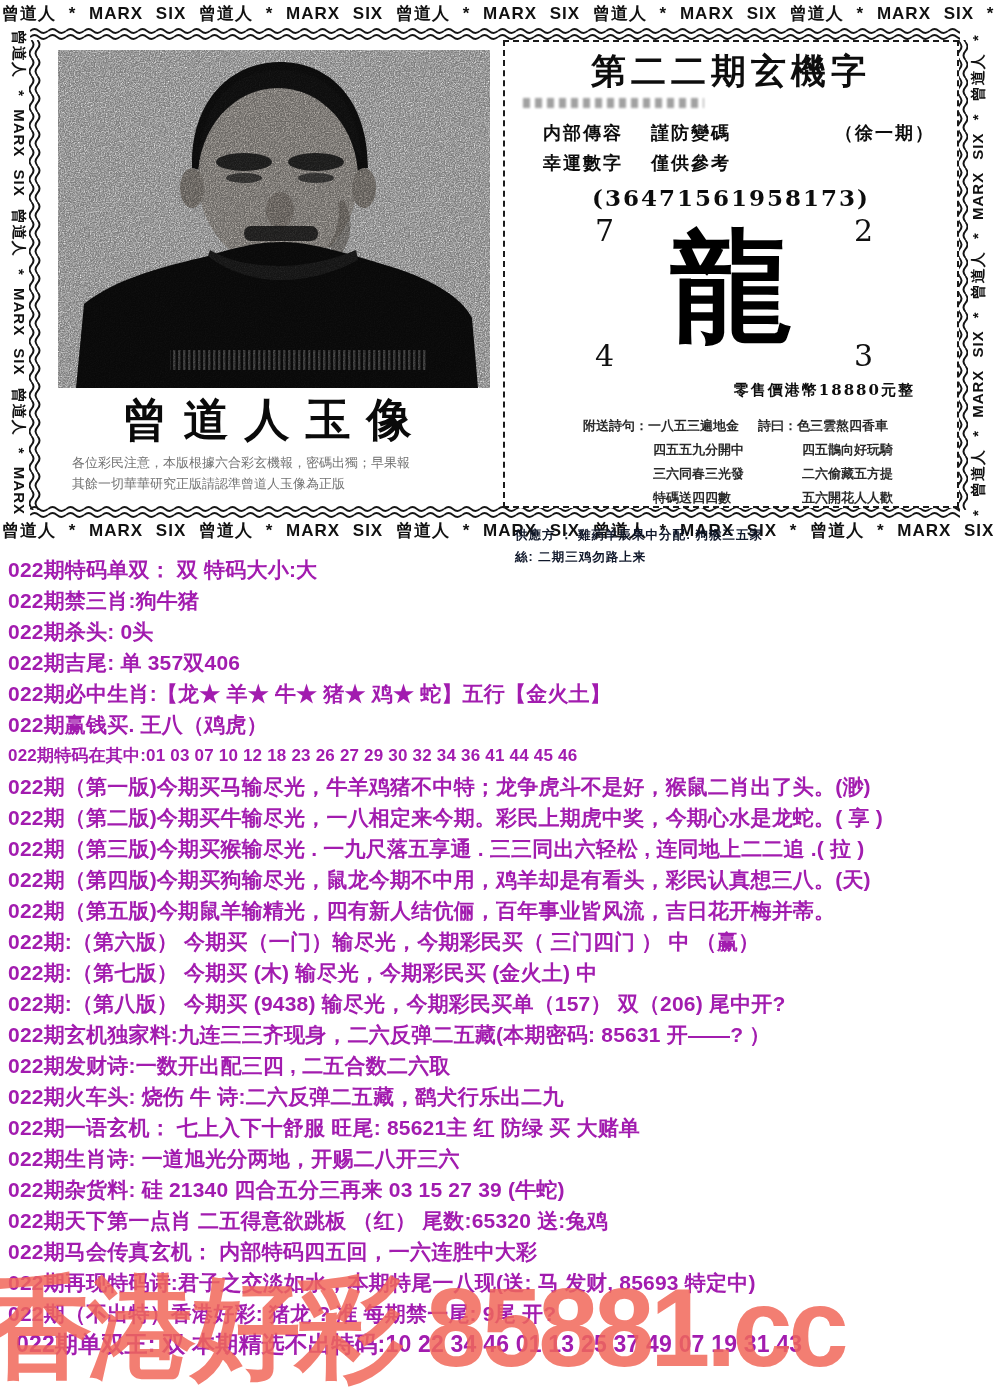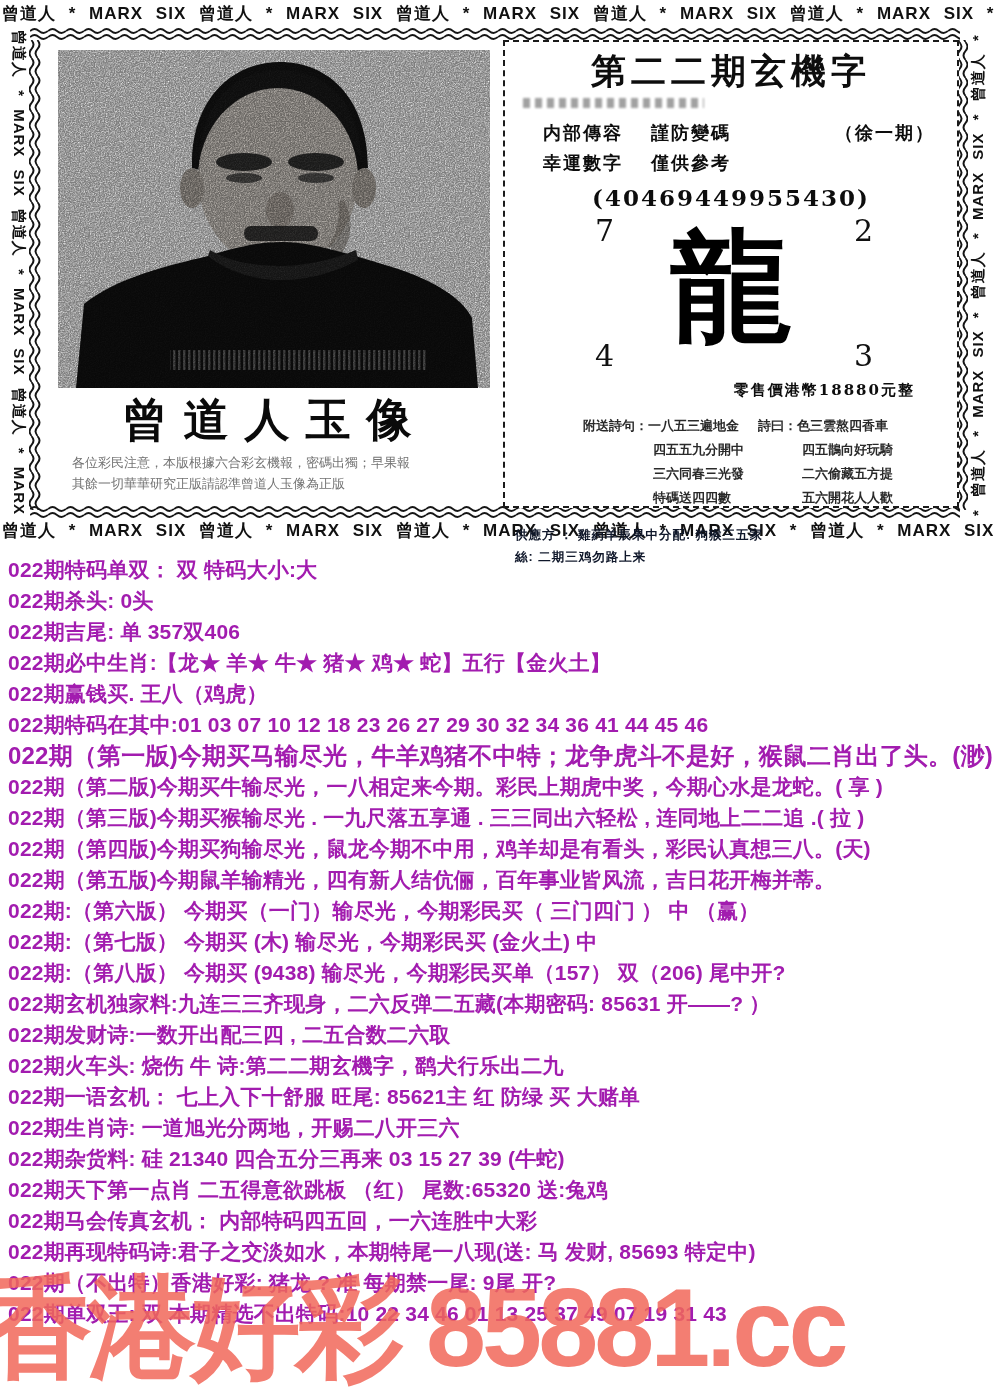--- a/index.html
+++ b/index.html
@@ -53,21 +53,21 @@
          line-height:24px;font-weight:600;color:#2a2a2a;filter:blur(0.4px);justify-content:center;}
   .poem-col{white-space:nowrap;}
   .pindent{padding-left:70px;}
   .pindent2{padding-left:44px;}
   .p-foot{margin-top:14px;text-align:left;font-size:12.5px;line-height:22px;color:#0f172a;
           font-weight:600;letter-spacing:1px;filter:blur(0.5px);}
   
   .body-lines{position:absolute;left:0;top:547px;width:997px;padding:7px 2px 0 8px;box-sizing:border-box;}
   .body-line{font-size:21px;font-weight:600;line-height:31px;white-space:nowrap;
              letter-spacing:0.2px;color:#a21caf;}
-  .body-line:nth-child(7){font-size:24px;}
+  .body-line:nth-child(7){font-size:17px;}
   .body-line:nth-child(26){font-size:23px;padding-left:8px;}
   
   .watermark{position:absolute;left:-16px;bottom:-14px;z-index:5;white-space:nowrap;
              font-size:108px;font-weight:800;letter-spacing:-4px;opacity:.85;
              pointer-events:none;transform:scaleY(1.03);}
 </style>
 </head>
 <body>
 
 <div class="page">
@@ -174,21 +174,21 @@
         <span>内部傳容</span>
         <span class="gap">謹防變碼</span>
         <span class="spacer"></span>
         <span>（徐一期）</span>
       </div>
       <div class="p-row">
         <span>幸運數字</span>
         <span class="gap">僅供參考</span>
       </div>
 
-      <div class="lucky">(40469449955430)</div>
+      <div class="lucky">(36471561958173)</div>
 
       <div class="dragon-wrap">
         <span class="corner c-tl">7</span>
         <span class="corner c-tr">2</span>
         <div class="dragon">龍</div>
         <span class="corner c-bl">4</span>
         <span class="corner c-br">3</span>
       </div>
 
       <div class="price">零售價港幣18880元整</div>
@@ -214,36 +214,37 @@
 
       <div class="p-foot">
         <div>供應方 ： 雞葯羊辰果中分配: 狗猴三五家</div>
         <div>絲: 二期三鸡勿路上来</div>
       </div>
     </div>
   </div>
 
   <div class="body-lines">
     <div class="body-line">022期特码单双： 双   特码大小:大</div>
+    <div class="body-line">022期禁三肖:狗牛猪</div>
     <div class="body-line">022期杀头: 0头</div>
     <div class="body-line">022期吉尾: 单 357双406</div>
     <div class="body-line">022期必中生肖:【龙★ 羊★ 牛★ 猪★ 鸡★ 蛇】五行【金火土】</div>
     <div class="body-line">022期赢钱买. 王八（鸡虎）</div>
     <div class="body-line">022期特码在其中:01 03 07 10 12 18 23 26 27 29 30 32 34 36 41 44 45 46</div>
     <div class="body-line">022期（第一版)今期买马输尽光，牛羊鸡猪不中特；龙争虎斗不是好，猴鼠二肖出了头。(渺)</div>
     <div class="body-line">022期（第二版)今期买牛输尽光，一八相定来今期。彩民上期虎中奖，今期心水是龙蛇。( 享 )</div>
     <div class="body-line">022期（第三版)今期买猴输尽光 . 一九尺落五享通 . 三三同出六轻松 , 连同地上二二追 .( 拉 )</div>
     <div class="body-line">022期（第四版)今期买狗输尽光，鼠龙今期不中用，鸡羊却是有看头，彩民认真想三八。(天)</div>
     <div class="body-line">022期（第五版)今期鼠羊输精光，四有新人结伉俪，百年事业皆风流，吉日花开梅并蒂。</div>
     <div class="body-line">022期:（第六版） 今期买（一门）输尽光，今期彩民买（ 三门四门 ） 中 （赢）</div>
     <div class="body-line">022期:（第七版） 今期买 (木) 输尽光，今期彩民买 (金火土) 中</div>
     <div class="body-line">022期:（第八版） 今期买 (9438) 输尽光，今期彩民买单（157） 双（206) 尾中开?</div>
     <div class="body-line">022期玄机独家料:九连三三齐现身，二六反弹二五藏(本期密码: 85631   开——? ）</div>
     <div class="body-line">022期发财诗:一数开出配三四 , 二五合数二六取</div>
-    <div class="body-line">022期火车头: 烧伤 牛 诗:第二二期玄機字，鹞犬行乐出二九</div>
+    <div class="body-line">022期火车头: 烧伤 牛 诗:二六反弹二五藏，鹞犬行乐出二九</div>
     <div class="body-line">022期一语玄机： 七上入下十舒服 旺尾: 85621主 红 防绿 买 大赌单</div>
     <div class="body-line">022期生肖诗: 一道旭光分两地，开赐二八开三六</div>
     <div class="body-line">022期杂货料: 硅  21340  四合五分三再来 03 15 27 39 (牛蛇)</div>
     <div class="body-line">022期天下第一点肖  二五得意欲跳板 （红） 尾数:65320 送:兔鸡</div>
     <div class="body-line">022期马会传真玄机： 内部特码四五回，一六连胜中大彩</div>
     <div class="body-line">022期再现特码诗:君子之交淡如水，本期特尾一八现(送: 马 发财, 85693  特定中)</div>
     <div class="body-line">022期（不出特）香港好彩: 猪龙 ? 准 每期禁一尾: 9尾 开?</div>
     <div class="body-line">022期单双王:  双 本期精选不出特码:10 22 34 46 01 13 25 37 49 07 19 31 43</div>
   </div>
 

